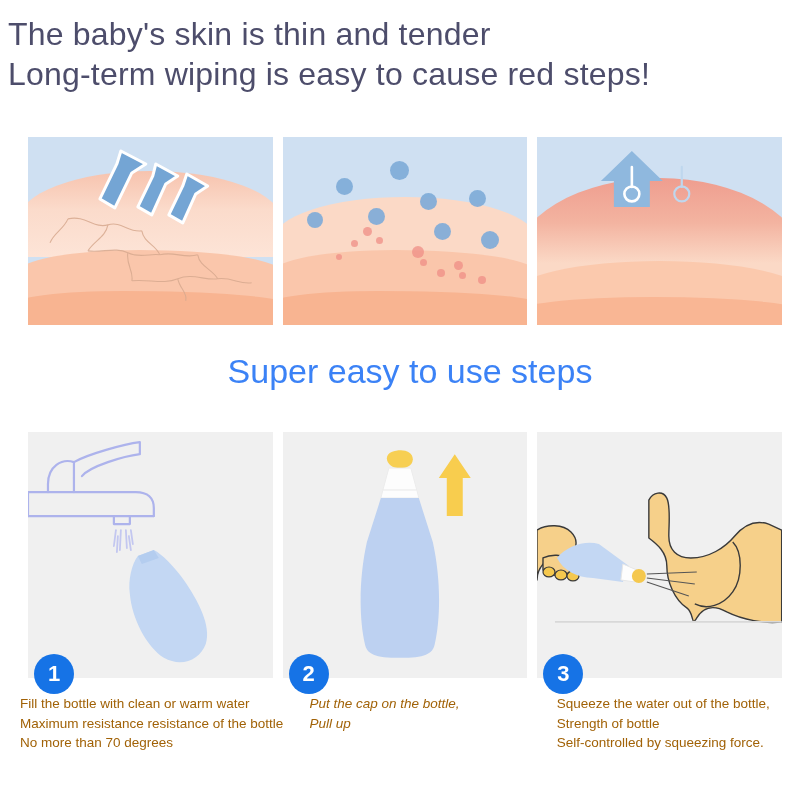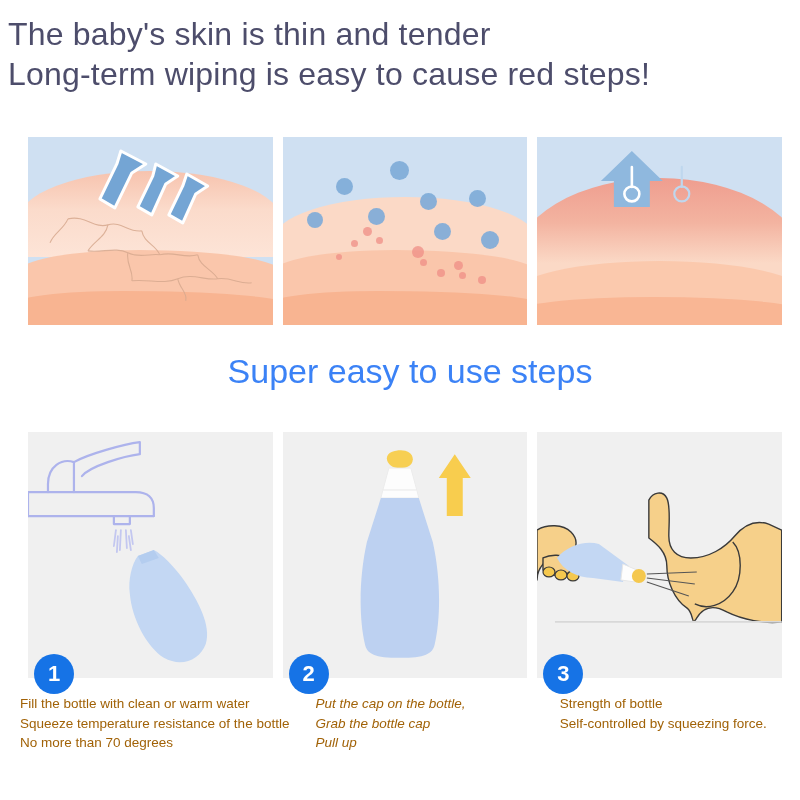--- a/index.html
+++ b/index.html
@@ -246,25 +246,25 @@
         <path d="M18 190 L245 190" stroke="#d8d8d8" stroke-width="1.6" fill="none"></path>
       </svg>
     </div>
     <div class="badge">3</div>
   </div>
 </div>
 
 <div class="caps">
   <div class="cap c1">
     <div>Fill the bottle with clean or warm water</div>
-    <div>Squeeze temperature resistance of the bottle</div>
+    <div>Maximum resistance resistance of the bottle</div>
     <div>No more than 70 degrees</div>
   </div>
   <div class="cap c2">
     <div>Put the cap on the bottle,</div>
-    <div>Grab the bottle cap</div>
     <div>Pull up</div>
   </div>
   <div class="cap c3">
+    <div>Squeeze the water out of the bottle,</div>
     <div>Strength of bottle</div>
     <div>Self-controlled by squeezing force.</div>
   </div>
 </div>
 
 </body></html>

